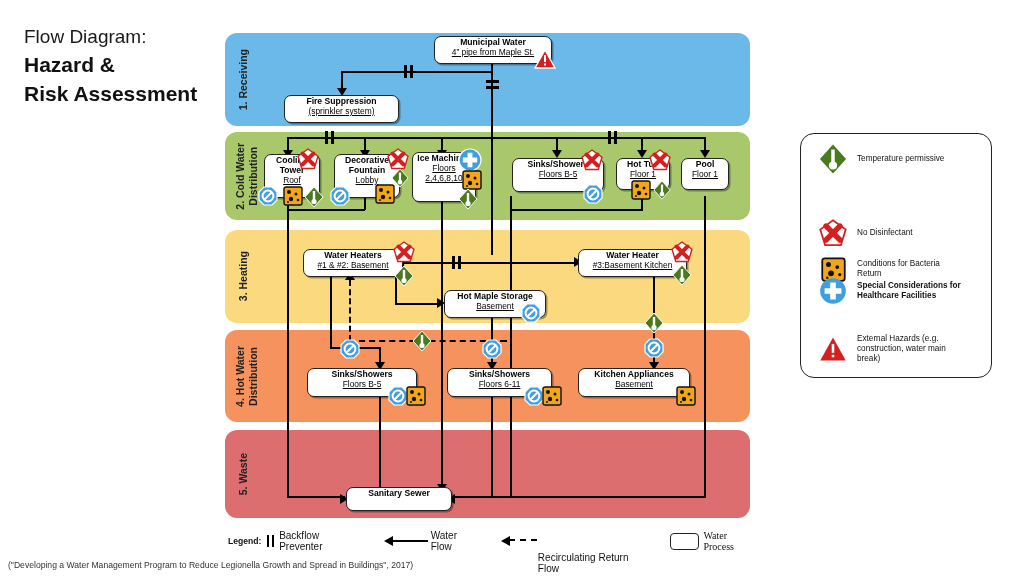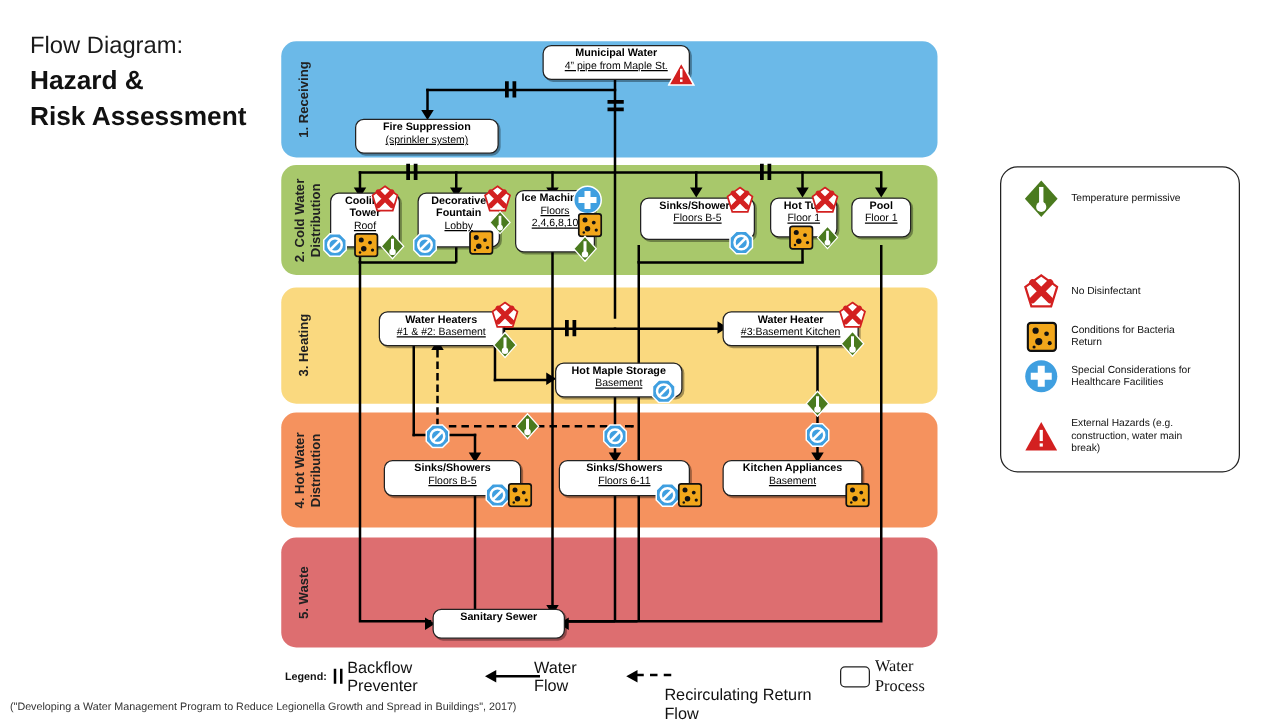--- a/index.html
+++ b/index.html
@@ -58,21 +58,21 @@
      background:#fff;border:1.7px solid #222;border-radius:14px;}
   .lg-row{position:absolute;display:flex;align-items:center;left:14px;width:168px;}
   .lg-ic{width:36px;flex:0 0 36px;display:flex;align-items:center;justify-content:center;}
   .lg-tx{font-size:8.2px;color:#111;line-height:10.2px;padding-left:6px;}
 
   
   #bottom-legend{left:228px;top:531px;width:530px;height:20px;
      display:flex;align-items:center;font-size:9px;color:#111;}
   #bottom-legend .bl-lab{font-weight:bold;font-size:8.6px;}
   .bl-item{display:flex;align-items:center;}
-  .bl-tx{font-size:13px;color:#111;}
+  .bl-tx{font-size:10px;color:#111;}
 
   #citation{left:8px;top:560px;font-size:8.6px;color:#333;}
 </style>
 </head>
 <body>
 
 <div class="abs" id="title-block">
   <div id="title-line1">Flow Diagram:</div>
   <div id="title-line2">Hazard &amp;</div>
   <div id="title-line3">Risk Assessment</div>
@@ -537,21 +537,21 @@
           <circle cx="8" cy="13" r="2.3" fill="#111"></circle>
           <circle cx="15" cy="14" r="1.3" fill="#111"></circle>
           <circle cx="5" cy="16.5" r="1" fill="#111"></circle>
         </svg>
     </div>
     <div class="lg-tx">
       <span>Conditions for Bacteria</span><br><span>Return</span>
     </div>
   </div>
 
-  <div class="lg-row" style="top:152px;height:30px;">
+  <div class="lg-row" style="top:142px;height:30px;font-weight:bold;">
     <div class="lg-ic">
       <svg width="28" height="28" viewBox="0 0 24 24">
           <circle cx="12" cy="12" r="11" fill="#3F9FE0"></circle>
           <path d="M9.6 4.8h4.8v4.8h4.8v4.8h-4.8v4.8H9.6v-4.8H4.8V9.6h4.8z" fill="#fff"></path>
         </svg>
     </div>
     <div class="lg-tx">
       <span>Special Considerations for</span><br><span>Healthcare Facilities</span>
     </div>
   </div>

